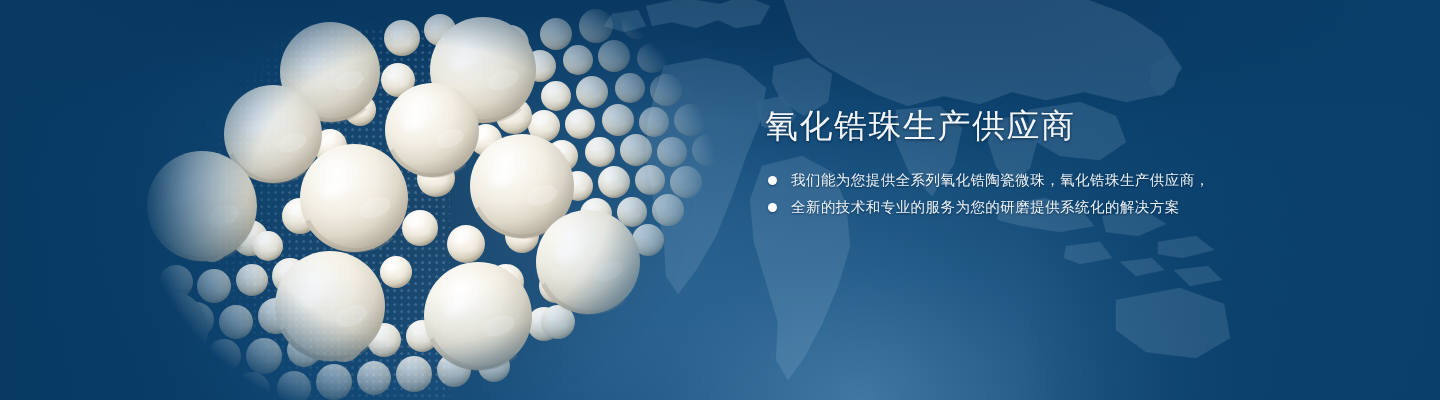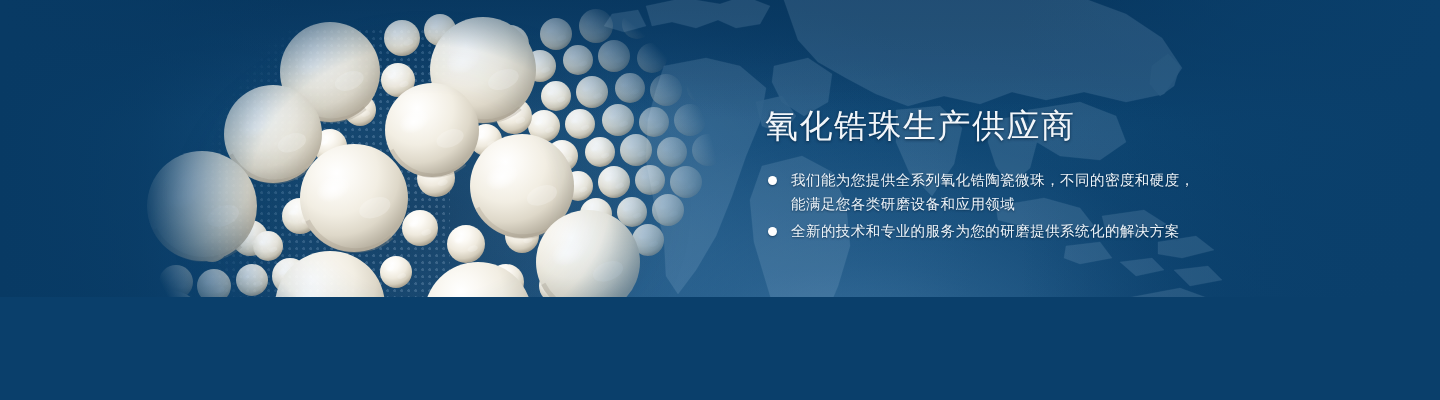--- a/index.html
+++ b/index.html
@@ -7,21 +7,21 @@
     padding: 0;
     background: #0a3f6b;
   }
   body {
     font-family: "Liberation Sans", "DejaVu Sans", sans-serif;
   }
 
   #banner {
     position: relative;
     width: 1440px;
-    height: 297px;
+    height: 400px;
     overflow: hidden;
     background: #d946ef;
   }
 
   
   .bg-base {
     position: absolute;
     inset: 0;
     background:
       radial-gradient(ellipse 620px 430px at 860px 400px,
@@ -344,22 +344,21 @@
       </g>
     </svg>
   </div>
 
   <div class="copy">
     <h1 class="headline">氧化锆珠生产供应商</h1>
 
     <ul class="bullets">
       <li class="bullet">
         <span class="dot"></span>
-        <span class="line">我们能为您提供全系列氧化锆陶瓷微珠，不同的密度和硬度，</span>
-        <span class="line">能满足您各类研磨设备和应用领域</span>
+        <span class="line">我们能为您提供全系列氧化锆陶瓷微珠，氧化锆珠生产供应商，</span>
       </li>
       <li class="bullet">
         <span class="dot"></span>
         <span class="line">全新的技术和专业的服务为您的研磨提供系统化的解决方案</span>
       </li>
     </ul>
   </div>
 
 </div>
 

